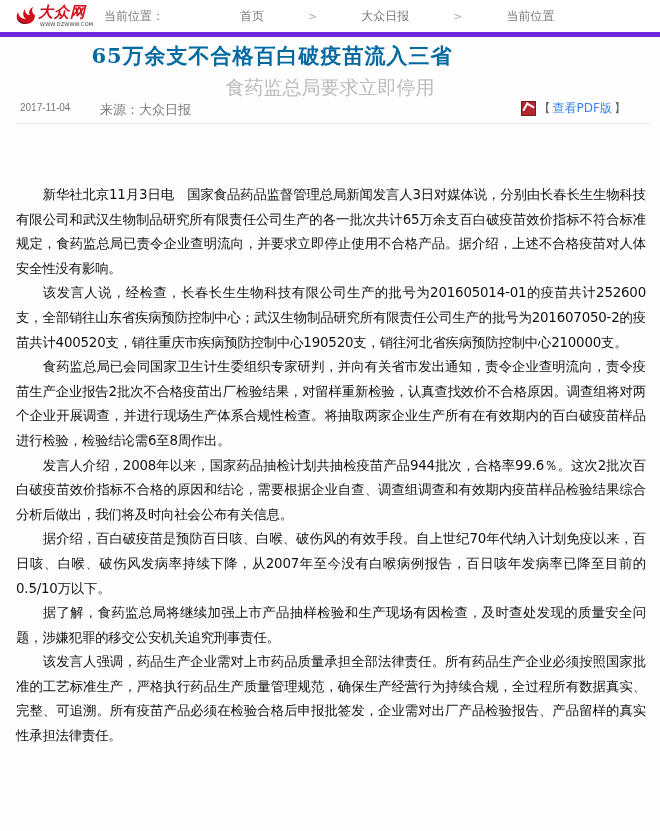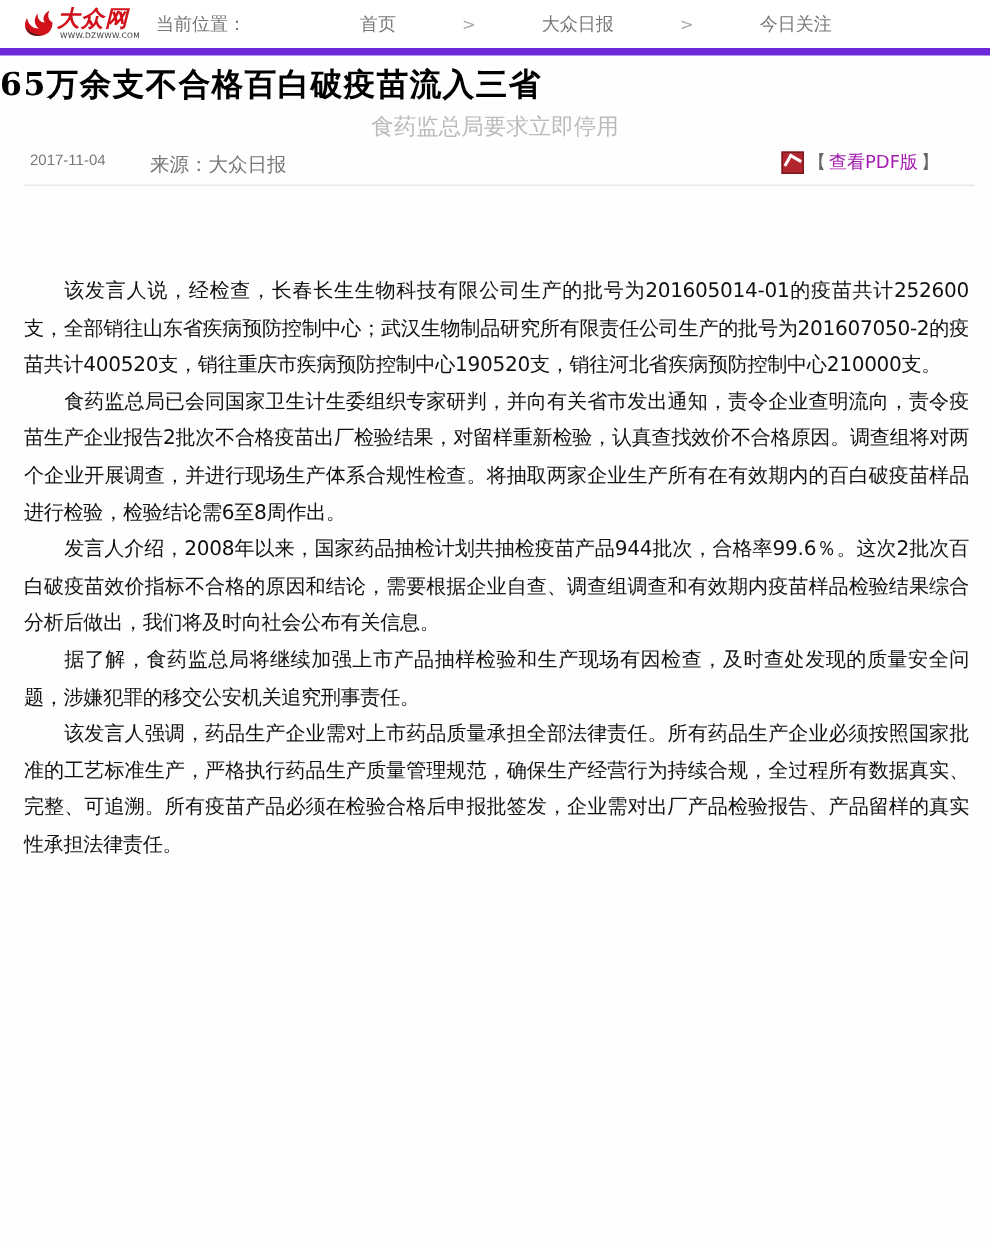--- a/index.html
+++ b/index.html
@@ -30,48 +30,48 @@
   }
   .breadcrumb {
     position: absolute; left: 104px; top: 8px; font-size: 12px; color: #777;
     display: flex; align-items: center; gap: 34px;
   }
   .breadcrumb span { white-space: nowrap; }
   .breadcrumb .sep { margin: 0 10px; color: #aaa; font-size: 11px; }
   .breadcrumb a { color: #777; text-decoration: none; }
 
   .title {
-    position: absolute; left: 0; top: 42px; width: 544px; 
+    position: absolute; left: 0; top: 42px; width: 544px; text-align: center;
     font-family: "DejaVu Serif", "Liberation Serif", serif;
-    font-size: 21px; font-weight: bold; color: #000000; letter-spacing: 1px;
+    font-size: 21px; font-weight: bold; color: #0369a1; letter-spacing: 1px;
   }
   .subtitle {
     position: absolute; left: 0; top: 75px; width: 660px; text-align: center;
-    font-size: 15px; color: #bbb;
+    font-size: 19px; color: #bbb;
   }
   .meta {
     position: absolute; left: 20px; top: 100px; width: 620px; height: 20px;
     font-size: 11px; color: #777;
   }
   .meta .date { position: absolute; left: 0; top: 2px; font-family: Liberation Sans, sans-serif; font-size: 10px; }
   .meta .source { position: absolute; left: 80px; top: 1px; font-size: 13px; }
   .meta .pdf {
     position: absolute; right: 14px; top: 0; display: flex; align-items: center;
     font-size: 12px;
   }
   .pdf-icon {
     width: 13px; height: 13px; background: #b3262e; border: 1px solid #7a1a1f;
     position: relative; margin-right: 3px;
   }
   .pdf-icon::after {
     content: ""; position: absolute; left: 2px; top: 2px; width: 7px; height: 7px;
     border-left: 2px solid #fff; border-top: 2px solid #fff; transform: rotate(30deg);
   }
   .pdf .bracket { color: #666; }
-  .pdf a { color: #a21caf; text-decoration: none; margin: 0 2px; }
+  .pdf a { color: #3b82f6; text-decoration: none; margin: 0 2px; }
   .divider {
     position: absolute; left: 16px; top: 123px; width: 634px; height: 1px; background: #e8e8e8;
   }
 
   .article {
     position: absolute; left: 16px; top: 183px; width: 630px;
     font-size: 13.4px; line-height: 24.6px; color: #111;
     font-family: "DejaVu Sans", sans-serif;
   }
   .article p { margin: 0; text-indent: 2em; text-align: justify; letter-spacing: -0.2px; }
@@ -88,21 +88,21 @@
     <span class="logo-text">大众网</span>
     <span class="logo-url">WWW.DZWWW.COM</span>
   </div>
   <div class="breadcrumb">
     <span>当前位置：</span>
     <span style="width:8px"></span>
     <a href="#">首页</a>
     <span class="sep">&gt;</span>
     <a href="#">大众日报</a>
     <span class="sep">&gt;</span>
-    <a href="#">今日关注</a>
+    <a href="#">当前位置</a>
   </div>
 </div>
 
 <h1 class="title" style="margin:0;">65万余支不合格百白破疫苗流入三省</h1>
 <div class="subtitle">食药监总局要求立即停用</div>
 
 <div class="meta">
   <span class="date">2017-11-04</span>
   <span class="source">
     <span>来源：</span><span>大众日报</span>
@@ -110,18 +110,20 @@
   <div class="pdf">
     <span class="pdf-icon"></span>
     <span class="bracket">【</span>
     <a href="#">查看PDF版</a>
     <span class="bracket">】</span>
   </div>
 </div>
 <div class="divider"></div>
 
 <div class="article">
+  <p>新华社北京11月3日电　国家食品药品监督管理总局新闻发言人3日对媒体说，分别由长春长生生物科技有限公司和武汉生物制品研究所有限责任公司生产的各一批次共计65万余支百白破疫苗效价指标不符合标准规定，食药监总局已责令企业查明流向，并要求立即停止使用不合格产品。据介绍，上述不合格疫苗对人体安全性没有影响。</p>
   <p>该发言人说，经检查，长春长生生物科技有限公司生产的批号为201605014-01的疫苗共计252600支，全部销往山东省疾病预防控制中心；武汉生物制品研究所有限责任公司生产的批号为201607050-2的疫苗共计400520支，销往重庆市疾病预防控制中心190520支，销往河北省疾病预防控制中心210000支。</p>
   <p>食药监总局已会同国家卫生计生委组织专家研判，并向有关省市发出通知，责令企业查明流向，责令疫苗生产企业报告2批次不合格疫苗出厂检验结果，对留样重新检验，认真查找效价不合格原因。调查组将对两个企业开展调查，并进行现场生产体系合规性检查。将抽取两家企业生产所有在有效期内的百白破疫苗样品进行检验，检验结论需6至8周作出。</p>
   <p>发言人介绍，2008年以来，国家药品抽检计划共抽检疫苗产品944批次，合格率99.6％。这次2批次百白破疫苗效价指标不合格的原因和结论，需要根据企业自查、调查组调查和有效期内疫苗样品检验结果综合分析后做出，我们将及时向社会公布有关信息。</p>
+  <p>据介绍，百白破疫苗是预防百日咳、白喉、破伤风的有效手段。自上世纪70年代纳入计划免疫以来，百日咳、白喉、破伤风发病率持续下降，从2007年至今没有白喉病例报告，百日咳年发病率已降至目前的0.5/10万以下。</p>
   <p>据了解，食药监总局将继续加强上市产品抽样检验和生产现场有因检查，及时查处发现的质量安全问题，涉嫌犯罪的移交公安机关追究刑事责任。</p>
   <p>该发言人强调，药品生产企业需对上市药品质量承担全部法律责任。所有药品生产企业必须按照国家批准的工艺标准生产，严格执行药品生产质量管理规范，确保生产经营行为持续合规，全过程所有数据真实、完整、可追溯。所有疫苗产品必须在检验合格后申报批签发，企业需对出厂产品检验报告、产品留样的真实性承担法律责任。</p>
 </div>
 
 </body></html>

